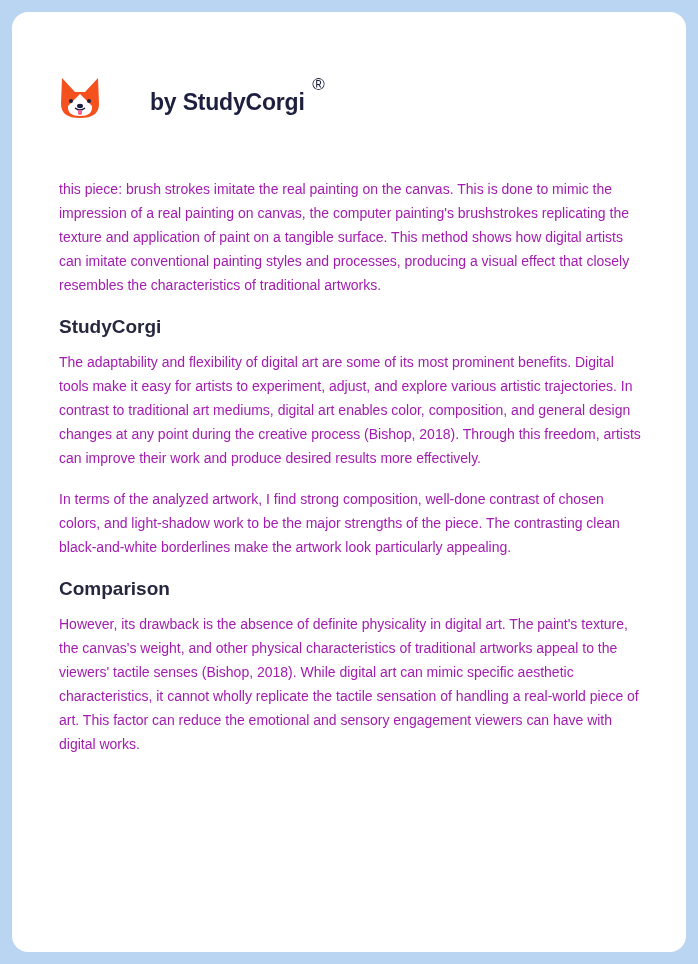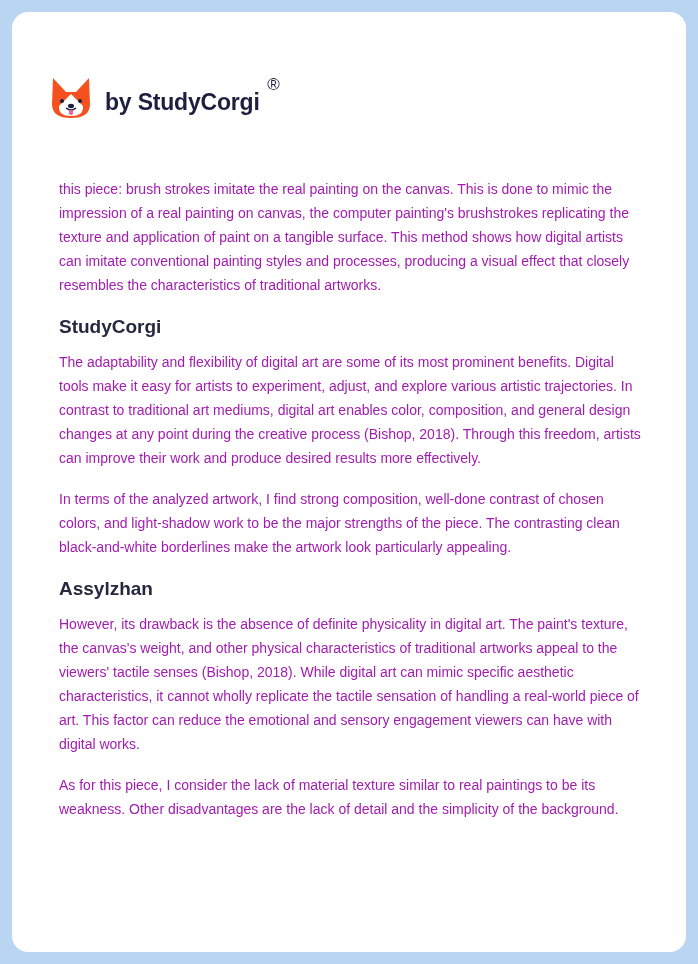--- a/index.html
+++ b/index.html
@@ -17,22 +17,22 @@
     background: #ffffff;
     border-radius: 16px;
     overflow: hidden;
   }
   .header {
     position: absolute;
     left: 0; top: 0; width: 674px; height: 150px;
   }
   .logo {
     position: absolute;
-    left: 39px; top: 64px;
-    display: flex; align-items: center;
+    left: 48px; top: 64px;
+    display: flex; align-items: center; gap: 36px;
   }
   .logo svg { display: block; }
   .brand {
     margin-left: 14px;
     margin-top: 8px;
     font-size: 23px;
     font-weight: bold;
     color: #1d1f3f;
     letter-spacing: -0.2px;
     position: relative;
@@ -114,17 +114,16 @@
     </div>
   </div>
 
   <div class="content">
     <p>this piece: brush strokes imitate the real painting on the canvas. This is done to mimic the impression of a real painting on canvas, the computer painting's brushstrokes replicating the texture and application of paint on a tangible surface. This method shows how digital artists can imitate conventional painting styles and processes, producing a visual effect that closely resembles the characteristics of traditional artworks.</p>
 
     <h2>StudyCorgi</h2>
     <p>The adaptability and flexibility of digital art are some of its most prominent benefits. Digital tools make it easy for artists to experiment, adjust, and explore various artistic trajectories. In contrast to traditional art mediums, digital art enables color, composition, and general design changes at any point during the creative process (Bishop, 2018). Through this freedom, artists can improve their work and produce desired results more effectively.</p>
     <p>In terms of the analyzed artwork, I find strong composition, well-done contrast of chosen colors, and light-shadow work to be the major strengths of the piece. The contrasting clean black-and-white borderlines make the artwork look particularly appealing.</p>
 
-    <h2>Assylzhan</h2>
+    <h2>Comparison</h2>
     <p>However, its drawback is the absence of definite physicality in digital art. The paint's texture, the canvas's weight, and other physical characteristics of traditional artworks appeal to the viewers' tactile senses (Bishop, 2018). While digital art can mimic specific aesthetic characteristics, it cannot wholly replicate the tactile sensation of handling a real-world piece of art. This factor can reduce the emotional and sensory engagement viewers can have with digital works.</p>
-    <p>As for this piece, I consider the lack of material texture similar to real paintings to be its weakness. Other disadvantages are the lack of detail and the simplicity of the background.</p>
   </div>
 </div>
 
 </body></html>

